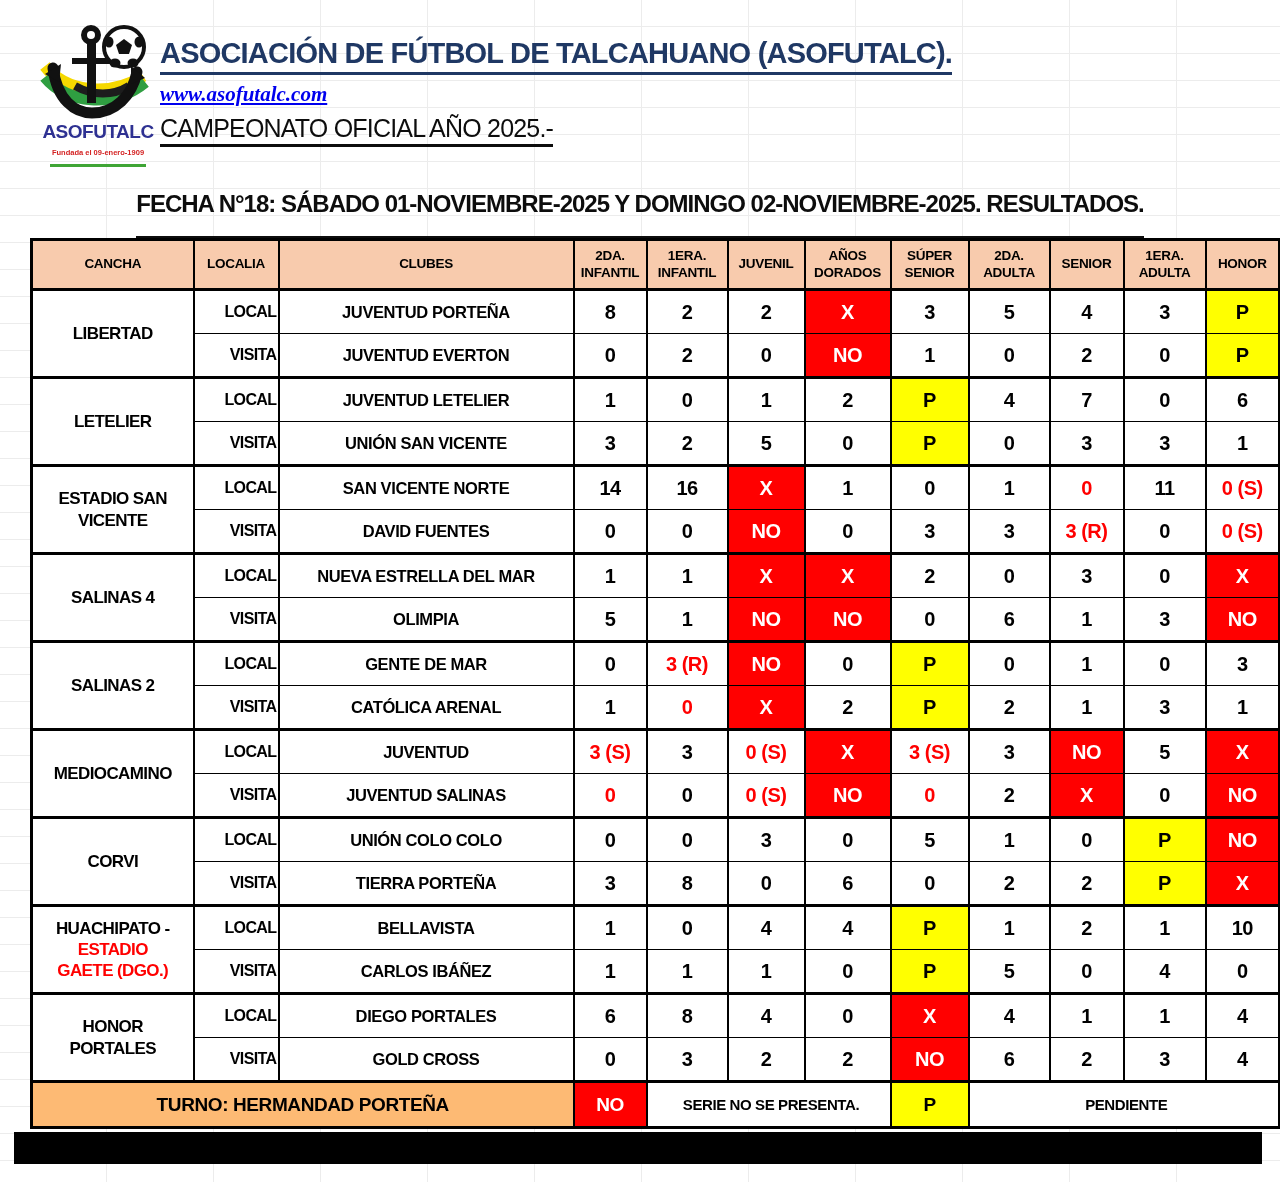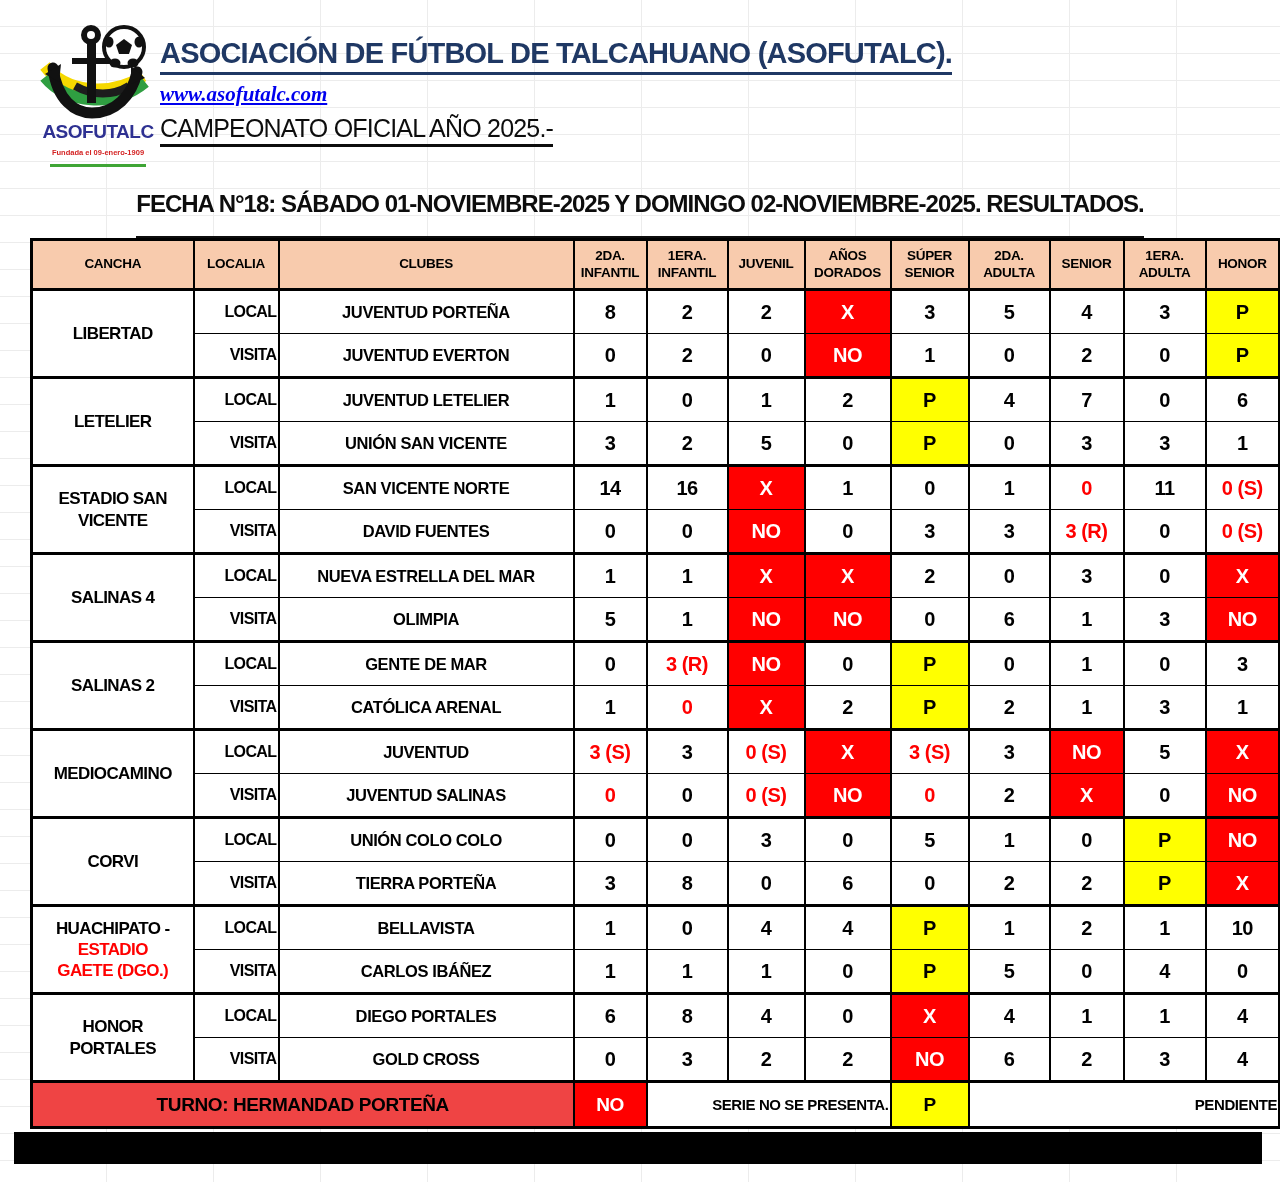--- a/index.html
+++ b/index.html
@@ -34,23 +34,23 @@
   .cancha{font-size:17px;font-weight:bold;letter-spacing:-0.6px;line-height:1.25;white-space:pre-line;}
   .cancha .redname{color:#FF0000;white-space:pre-line;}
   .localia{font-size:16px;font-weight:bold;letter-spacing:-0.6px;text-align:right;}
   .club{font-size:16.5px;font-weight:bold;letter-spacing:-0.4px;}
   .score{font-size:20px;font-weight:bold;letter-spacing:-0.5px;}
   .R{background:#FF0000;color:#ffffff;}
   .Y{background:#FFFF00;color:#000000;}
   .r{color:#FF0000;}
   tfoot tr{height:46px;}
   tfoot td{border-top:3px solid #000;}
-  .turno{background:#ef4444;font-size:19px;font-weight:bold;letter-spacing:-0.4px;}
+  .turno{background:#fdba74;font-size:19px;font-weight:bold;letter-spacing:-0.4px;}
   .leg-label{font-size:19px;}
-  .leg-text{font-size:15px;font-weight:bold;text-align:right;padding-left:6px;letter-spacing:-0.4px;}
+  .leg-text{font-size:15px;font-weight:bold;text-align:center;padding-left:6px;letter-spacing:-0.4px;}
   
   .blackbar{position:absolute;left:14px;top:1132px;width:1248px;height:32px;background:#000;}
 </style>
 </head>
 <body>
 
 <div class="logo">
   <svg width="135" height="100" viewBox="0 0 135 100">
 
     <path d="M14 44 C34 70 78 76 112 54" fill="none" stroke="#F5D800" stroke-width="12"></path>

